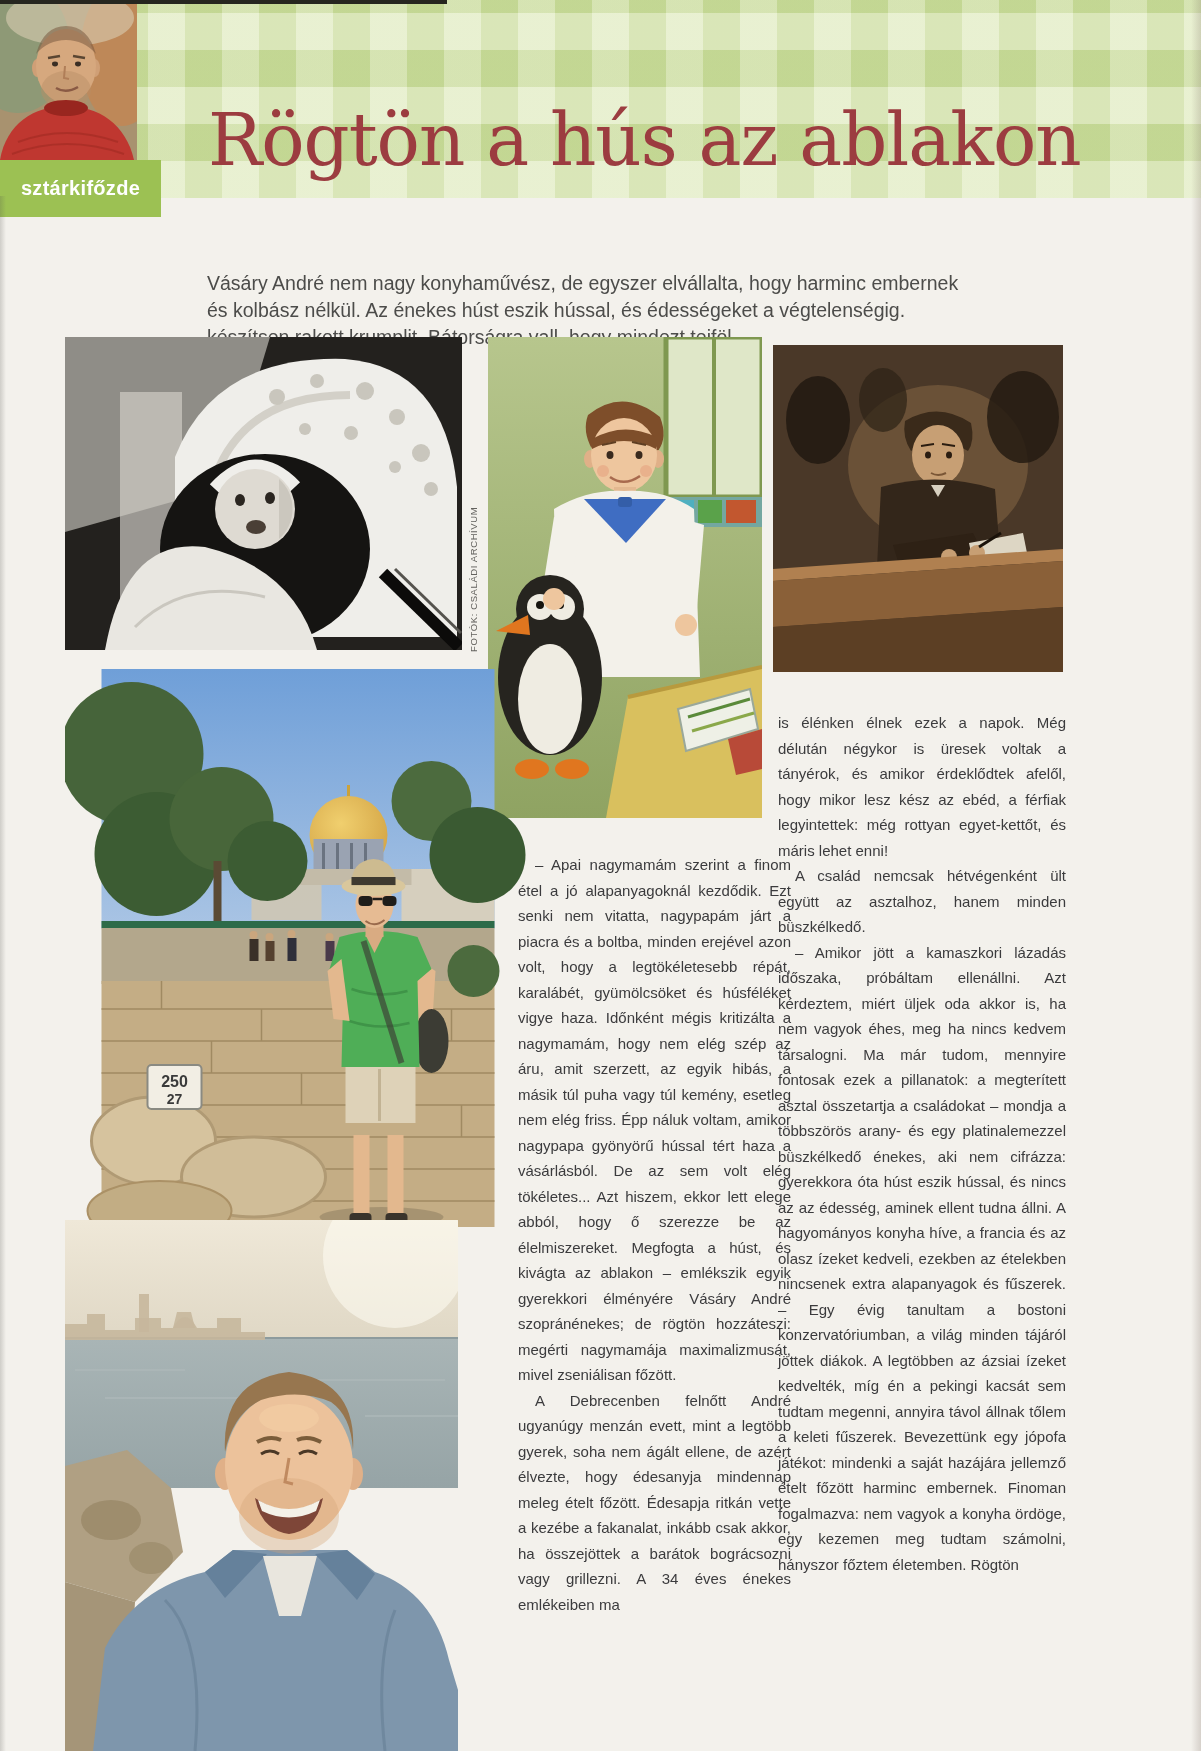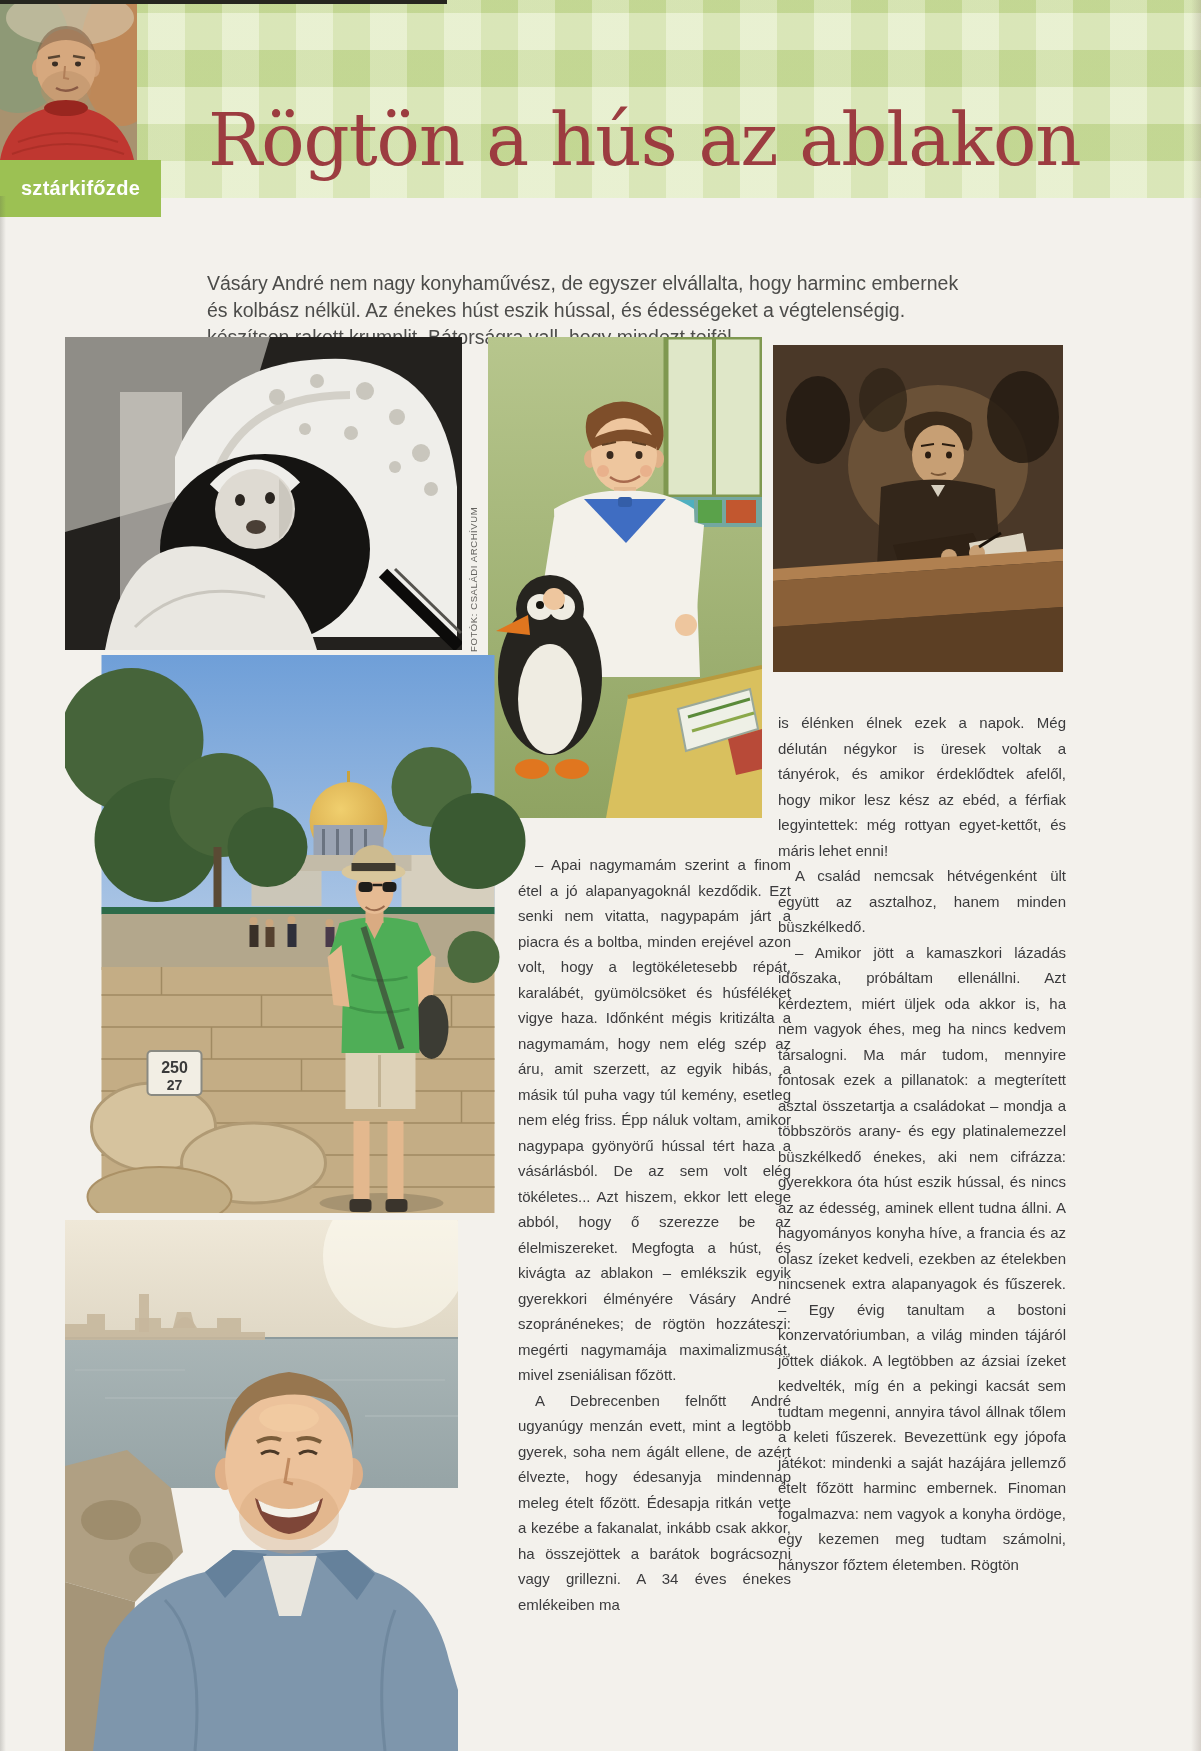--- a/index.html
+++ b/index.html
@@ -20,21 +20,21 @@
     letter-spacing:-1px;white-space:nowrap;}
   
   .lead{position:absolute;left:207px;top:231px;width:830px;color:#4c4c4a;
     font-size:19.5px;line-height:27px;margin-top:39px;}
   
   .photo{position:absolute;overflow:hidden;}
   .photo svg{display:block;width:100%;height:100%;}
   .photo-baby{left:65px;top:337px;width:397px;height:313px;}
   .photo-penguin{left:488px;top:337px;width:274px;height:481px;}
   .photo-school{left:773px;top:345px;width:290px;height:327px;}
-  .photo-jerusalem{left:65px;top:655px;width:466px;height:558px;text-align:right;}
+  .photo-jerusalem{left:65px;top:669px;width:466px;height:558px;text-align:right;}
   .photo-selfie{left:65px;top:1220px;width:393px;height:531px;}
   .photo-credit{position:absolute;left:468px;top:652px;transform:rotate(-90deg);
     transform-origin:0 0;font-size:9.5px;color:#63625e;letter-spacing:.6px;white-space:nowrap;}
   
   .col{position:absolute;}
   .col-mid{left:518px;top:852px;width:273px;}
   .col-right{left:778px;top:702px;width:288px;margin-top:8px;}
   .col p{margin:0;font-size:15px;line-height:25.5px;text-align:justify;color:#3b3b3d;
     -webkit-hyphens:auto;hyphens:auto;}
   .col p.indent{text-indent:17px;}

